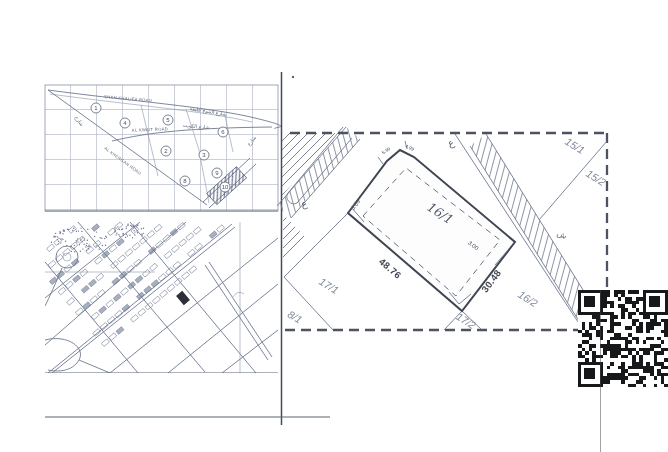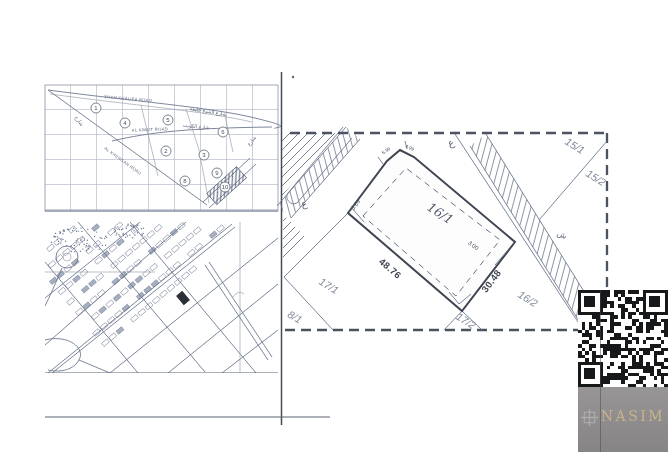--- a/index.html
+++ b/index.html
@@ -611,23 +611,16 @@
       <i style="left:57.6px;top:90.0px"></i>
       <i style="left:61.2px;top:90.0px"></i>
       <i style="left:82.8px;top:90.0px"></i>
       <i style="left:50.4px;top:93.6px"></i>
       <i style="left:54.0px;top:93.6px"></i>
       <i style="left:64.8px;top:93.6px"></i>
       <i style="left:75.6px;top:93.6px"></i>
       <i style="left:86.4px;top:93.6px"></i>
     </div>
 
-<div id="brand-box">
-  <svg width="17" height="17" viewBox="0 0 18 18">
-    <rect x="3.5" y="3.5" width="11" height="11" fill="none" stroke="#aeacad" stroke-width="1.2"></rect>
-    <path d="M9,0 V18 M0,9 H18" stroke="#aeacad" stroke-width="1.4" fill="none"></path>
-  </svg>
-  <span id="brand-name">NASIM</span>
+
+<div id="fold-line"></div>
+
 </div>
 
-<div id="fold-line"></div>
-
-</div>
-
 </body></html>

